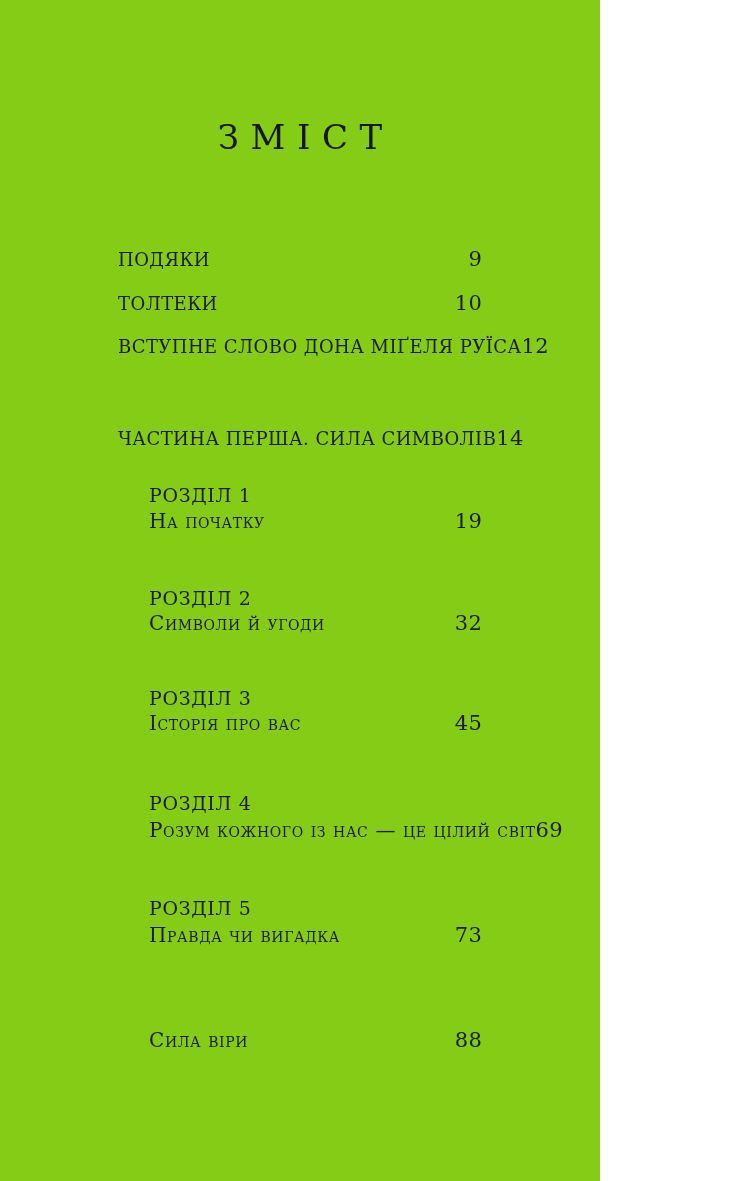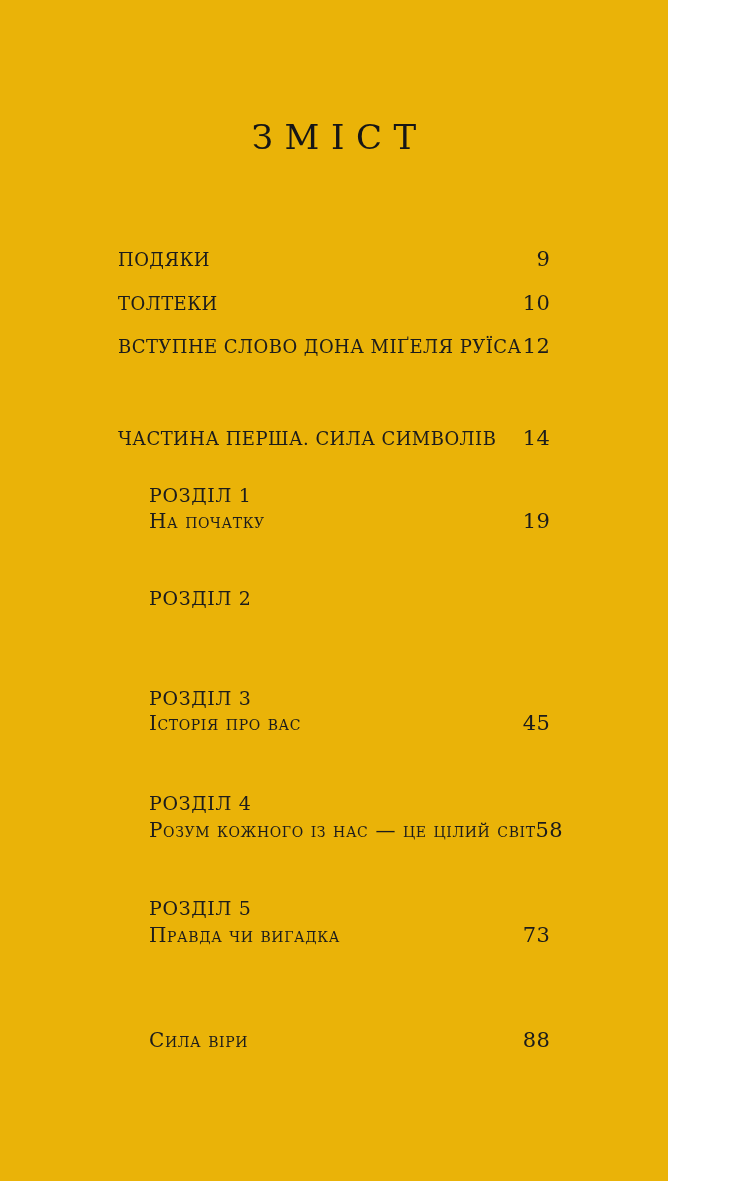--- a/index.html
+++ b/index.html
@@ -2,23 +2,23 @@
 <html lang="uk"><head>
 <meta charset="utf-8">
 <style>
   html, body {
     margin: 0;
     padding: 0;
     background: #ffffff;
   }
   .page {
     position: relative;
-    width: 668px;
+    width: 600px;
     height: 1181px;
-    background: #eab308;
+    background: #84cc16;
     color: #1c1c1c;
     font-family: "DejaVu Serif", "Liberation Serif", serif;
     overflow: hidden;
   }
   .toc-title {
     position: absolute;
     top: 120px;
     left: 0;
     right: 0;
     margin: 0;
@@ -95,35 +95,39 @@
     <span class="lbl-rozdil">РОЗДІЛ 1</span>
   </div>
   <div class="row indent" style="top:511px">
     <span class="lbl-smallcaps">На початку</span>
     <span class="page-num">19</span>
   </div>
 
   <div class="row indent" style="top:577px">
     <span class="lbl-rozdil">РОЗДІЛ 2</span>
   </div>
+  <div class="row indent" style="top:613px">
+    <span class="lbl-smallcaps">Символи й угоди</span>
+    <span class="page-num">32</span>
+  </div>
 
   <div class="row indent" style="top:677px">
     <span class="lbl-rozdil">РОЗДІЛ 3</span>
   </div>
   <div class="row indent" style="top:713px">
     <span class="lbl-smallcaps">Історія про вас</span>
     <span class="page-num">45</span>
   </div>
 
   <div class="row indent" style="top:782px">
     <span class="lbl-rozdil">РОЗДІЛ 4</span>
   </div>
   <div class="row indent" style="top:820px">
     <span class="lbl-smallcaps">Розум кожного із нас — це цілий світ</span>
-    <span class="page-num">58</span>
+    <span class="page-num">69</span>
   </div>
 
   <div class="row indent" style="top:887px">
     <span class="lbl-rozdil">РОЗДІЛ 5</span>
   </div>
   <div class="row indent" style="top:925px">
     <span class="lbl-smallcaps">Правда чи вигадка</span>
     <span class="page-num">73</span>
   </div>
 

